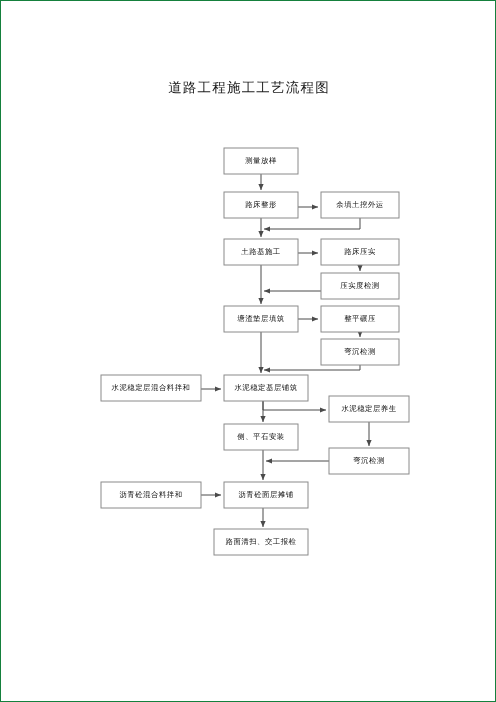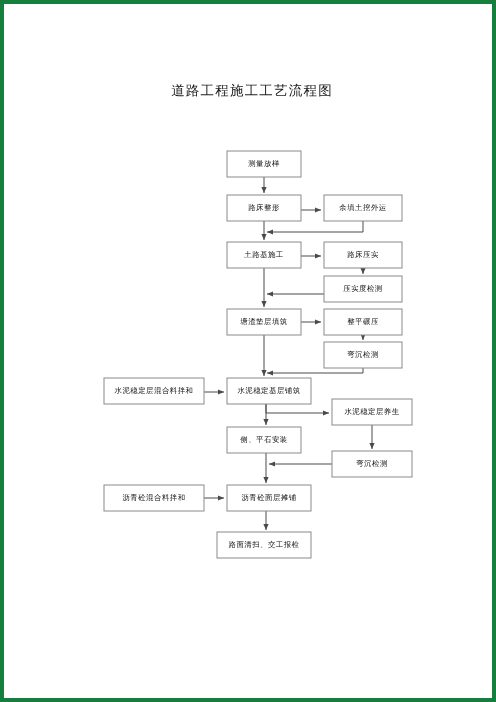--- a/index.html
+++ b/index.html
@@ -7,21 +7,21 @@
     width:496px;height:702px;
     background:#d9d9d9;
     font-family:"Liberation Serif","DejaVu Serif",serif;
     overflow:hidden;
   }
   #page{
     position:absolute;left:0;top:0;
     width:496px;height:702px;
     background:#ffffff;
     box-sizing:border-box;
-    border:4px solid #15803d;
+    border:1px solid #15803d;
   }
   #title{
     position:absolute;
     left:0;top:78px;width:496px;
     text-align:center;
     font-size:13.5px;
     letter-spacing:1.2px;
     color:#1a1a1a;
     font-family:"Liberation Serif","DejaVu Serif",serif;
   }

